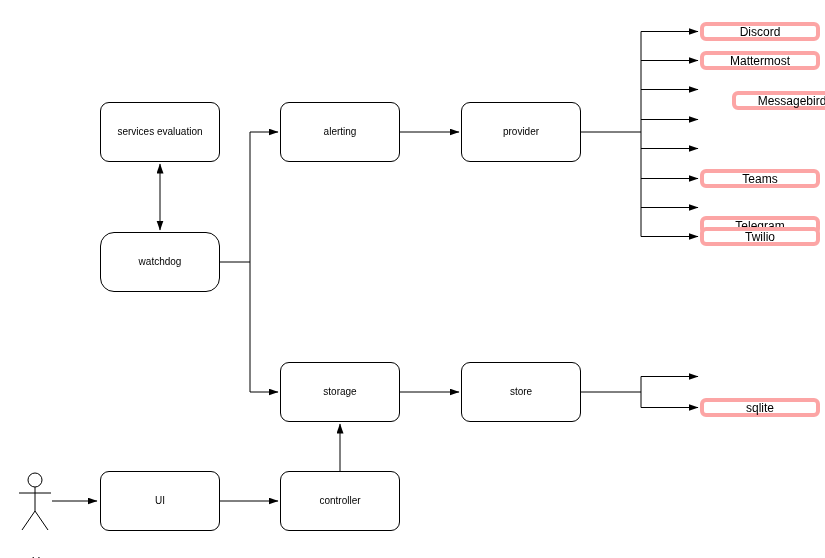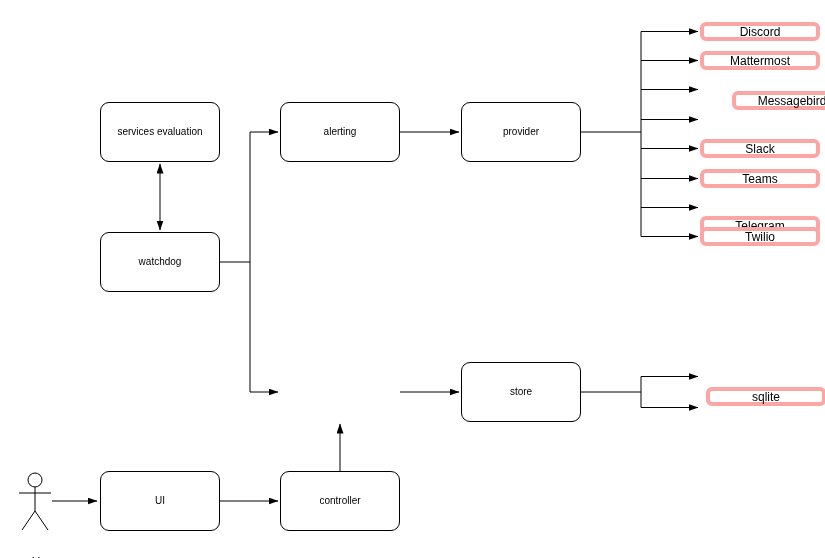--- a/index.html
+++ b/index.html
@@ -114,32 +114,32 @@
         <circle cx="35" cy="480" r="7"></circle>
         <path d="M35,487 L35,511"></path>
         <path d="M19,493 L51,493"></path>
         <path d="M35,511 L22,530"></path>
         <path d="M35,511 L48,530"></path>
       </g>
     </g>
   </svg>
 
   <div class="node" style="left:100px;top:102px;">services evaluation</div>
-  <div class="node" style="left:100px;top:232px;">watchdog</div>
+  <div class="node" style="left:100px;top:232px;border-radius:14px;">watchdog</div>
   <div class="node" style="left:280px;top:102px;">alerting</div>
   <div class="node" style="left:461px;top:102px;">provider</div>
+  <div class="node" style="left:280px;top:362px;">storage</div>
   <div class="node" style="left:461px;top:362px;">store</div>
   <div class="node" style="left:280px;top:471px;">controller</div>
   <div class="node" style="left:100px;top:471px;">UI</div>
 
   <div class="leaf" style="top:22px;">Discord</div>
   <div class="leaf" style="top:51px;">Mattermost</div>
   <div class="leaf" style="top:91px;margin-left:32px;">Messagebird</div>
-  <div class="leaf" style="top:139px;">Slack</div>
   <div class="leaf" style="top:169px;">Teams</div>
   <div class="leaf" style="top:216px;">Telegram</div>
   <div class="leaf" style="top:227px;">Twilio</div>
 
-  <div class="leaf" style="top:387px;margin-left:6px;">sqlite</div>
+  <div class="leaf" style="top:398px;">sqlite</div>
 
   <div class="actor-label">User</div>
 
 </div>
 
 </body></html>

